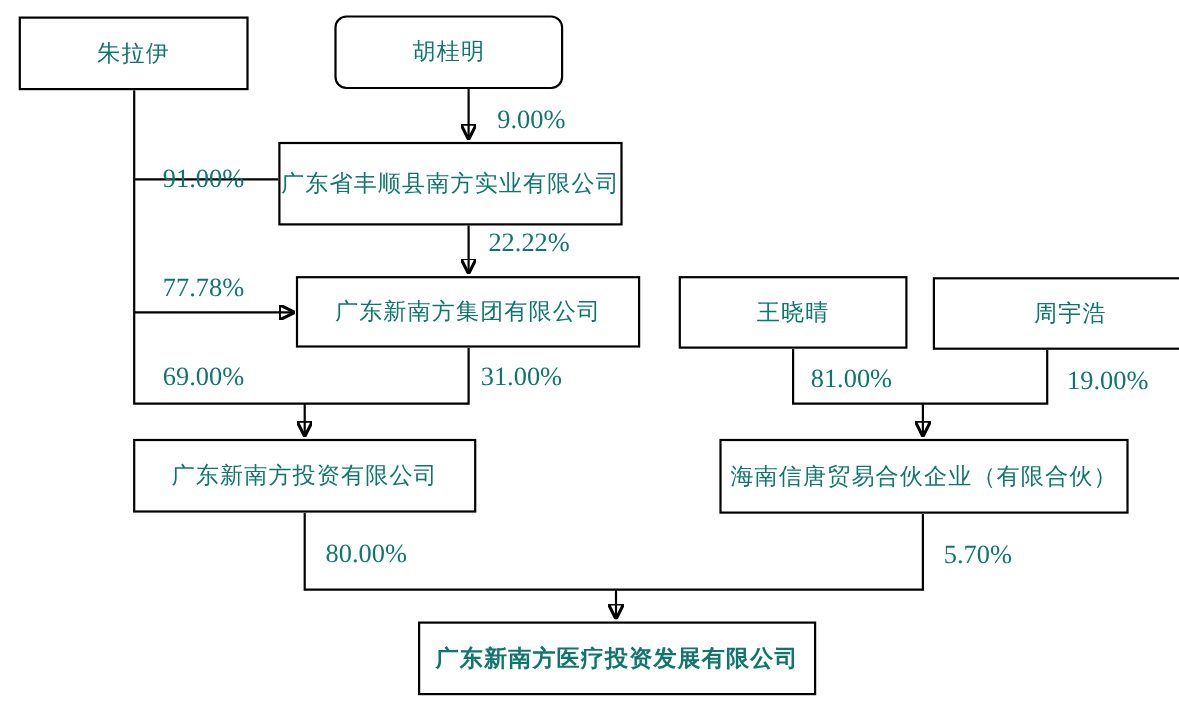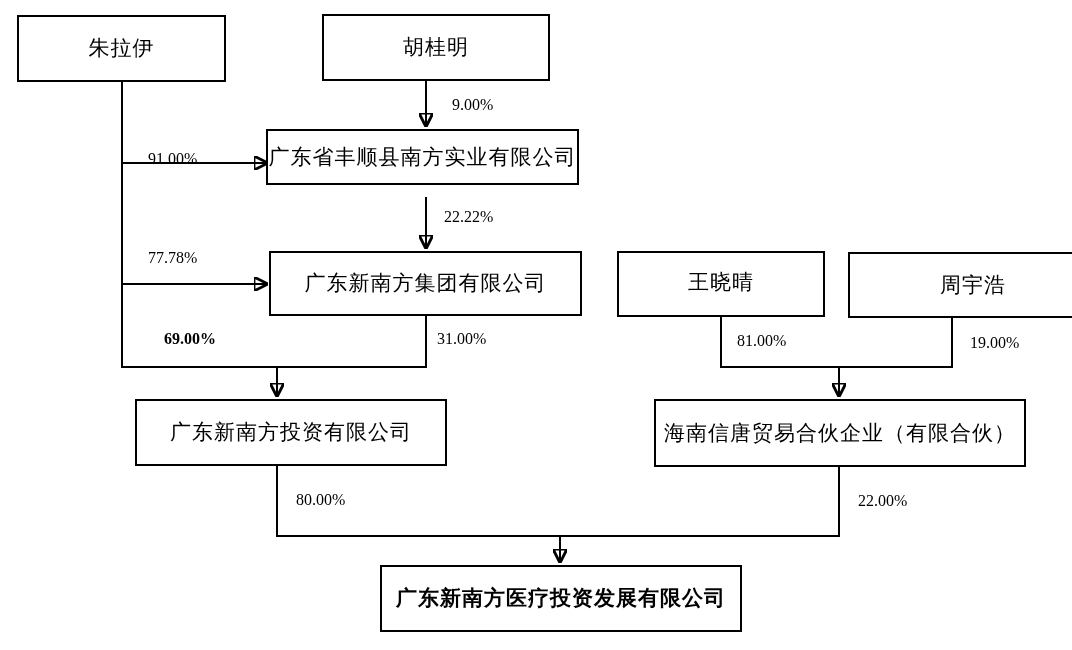--- a/index.html
+++ b/index.html
@@ -7,21 +7,21 @@
     padding: 0;
     background: #ffffff;
   }
   .diagram {
     position: relative;
     width: 1072px;
     height: 650px;
     background: #ffffff;
     overflow: hidden;
     font-family: "Liberation Serif", "DejaVu Serif", serif;
-    color: #000000;
+    color: #0f766e;
   }
   .connectors {
     position: absolute;
     left: 0;
     top: 0;
     width: 1072px;
     height: 650px;
     pointer-events: none;
   }
   .connectors path {
@@ -43,40 +43,40 @@
     font-size: 21px;
     letter-spacing: 1px;
     line-height: 1.25;
     white-space: nowrap;
   }
   .box-label.bold {
     font-weight: bold;
   }
   .pct {
     position: absolute;
-    font-size: 16px;
+    font-size: 24px;
     line-height: 1;
     white-space: nowrap;
   }
   
   #b-zhu      { left: 17px;  top: 15px;  width: 209px; height: 67px; }
-  #b-hu       { left: 322px; top: 14px;  width: 228px; height: 67px; }
-  #b-fengshun { left: 266px; top: 129px; width: 313px; height: 56px; }
+  #b-hu       { left: 304px; top: 14px;  width: 208px; height: 67px; border-radius: 11px; }
+  #b-fengshun { left: 253px; top: 129px; width: 313px; height: 76px; }
   #b-group    { left: 269px; top: 251px; width: 313px; height: 65px; }
-  #b-wang     { left: 617px; top: 251px; width: 208px; height: 66px; font-family: Liberation Mono, monospace; }
+  #b-wang     { left: 617px; top: 251px; width: 208px; height: 66px; }
   #b-zhou     { left: 848px; top: 252px; width: 250px; height: 66px; }
-  #b-touzi    { left: 121px; top: 399px; width: 312px; height: 67px; margin-left: 14px; }
+  #b-touzi    { left: 121px; top: 399px; width: 312px; height: 67px; }
   #b-xintang  { left: 654px; top: 399px; width: 372px; height: 68px; }
   #b-yiliao   { left: 380px; top: 565px; width: 362px; height: 67px; }
   
   #p-91 { left: 148px; top: 131px; margin-top: 20px; }
   #p-9  { left: 452px; top: 97px;  }
   #p-22 { left: 444px; top: 209px; }
   #p-77 { left: 148px; top: 250px; }
-  #p-69 { left: 164px; top: 331px; font-weight: bold; }
+  #p-69 { left: 148px; top: 331px; }
   #p-31 { left: 437px; top: 331px; }
   #p-81 { left: 737px; top: 333px; }
   #p-19 { left: 970px; top: 335px; }
   #p-80 { left: 296px; top: 492px; text-align: center; }
   #p-20 { left: 858px; top: 493px; }
 </style>
 </head>
 <body>
 
 <div class="diagram">
@@ -139,15 +139,15 @@
 
   <div class="pct" id="p-91">91.00%</div>
   <div class="pct" id="p-9">9.00%</div>
   <div class="pct" id="p-22">22.22%</div>
   <div class="pct" id="p-77">77.78%</div>
   <div class="pct" id="p-69">69.00%</div>
   <div class="pct" id="p-31">31.00%</div>
   <div class="pct" id="p-81">81.00%</div>
   <div class="pct" id="p-19">19.00%</div>
   <div class="pct" id="p-80">80.00%</div>
-  <div class="pct" id="p-20">22.00%</div>
+  <div class="pct" id="p-20">5.70%</div>
 
 </div>
 
 </body></html>

